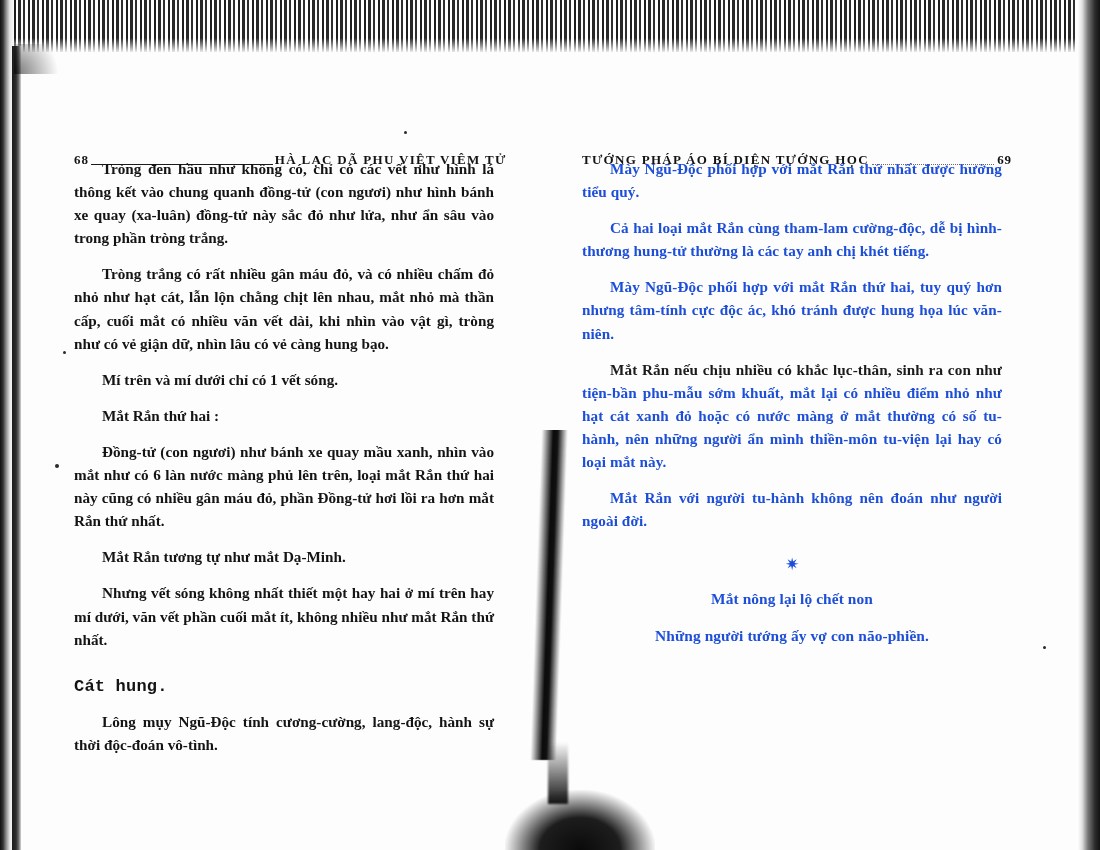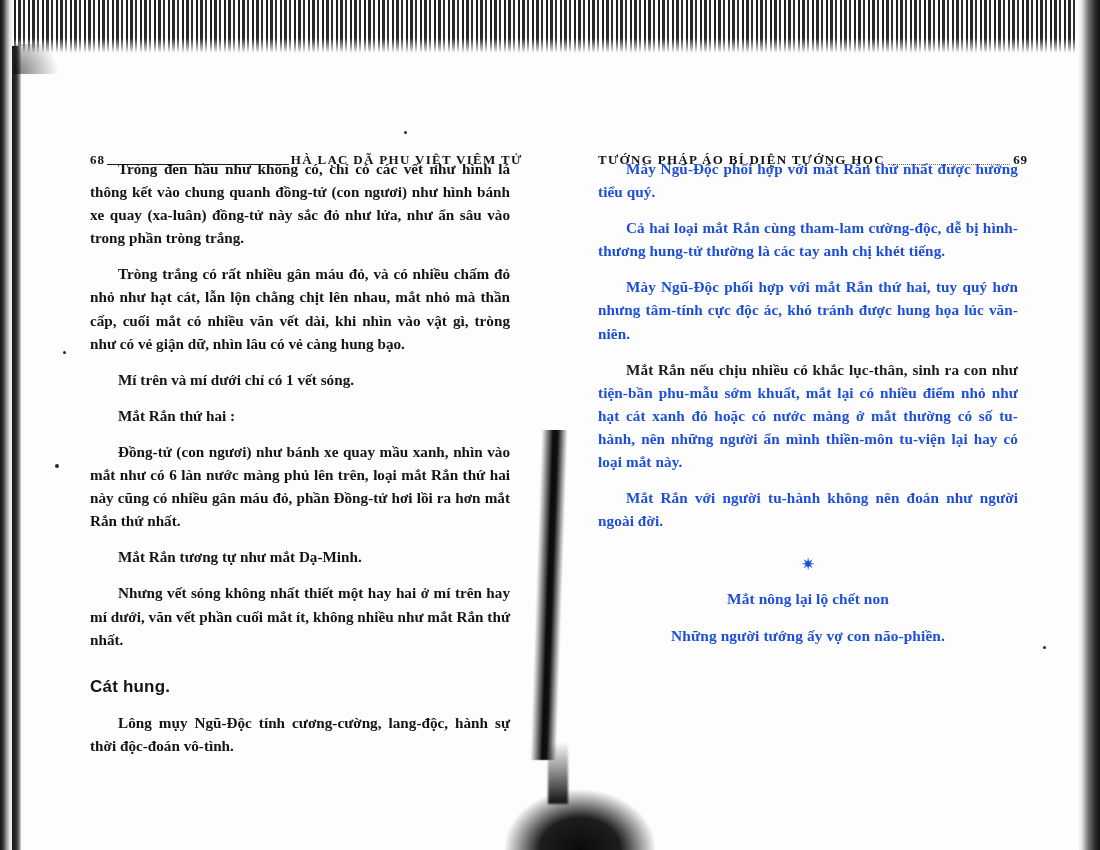--- a/index.html
+++ b/index.html
@@ -85,21 +85,21 @@
   }
   .speck {
     position: absolute;
     background: #2a2a2a;
     border-radius: 50%;
   }
 
   
   .sheet {
     position: absolute;
-    top: 52px; left: 24px;
+    top: 52px; left: 8px;
     width: 1054px; height: 798px;
   }
   .col {
     position: absolute;
     top: 105px;
     width: 420px;
   }
   .col-left  { left: 66px; }
   .col-right { left: 574px; color: #1d4ed8; }
 
@@ -143,21 +143,21 @@
     text-align: justify;
     text-indent: 28px;
     font-weight: bold;
   }
   .col-right p { letter-spacing: .1px; }
 
   h3.sect {
     margin: 26px 0 14px 0;
     font-size: 17px;
     font-weight: bold;
-    font-family: Liberation Sans, sans-serif;
+    font-family: Liberation Mono, monospace;
     text-indent: 0;
     letter-spacing: .2px;
   }
   .ornament {
     text-align: center;
     font-size: 17px;
     margin: 22px 0 10px 0;
     letter-spacing: 0;
   }
   h2.poem-title {

